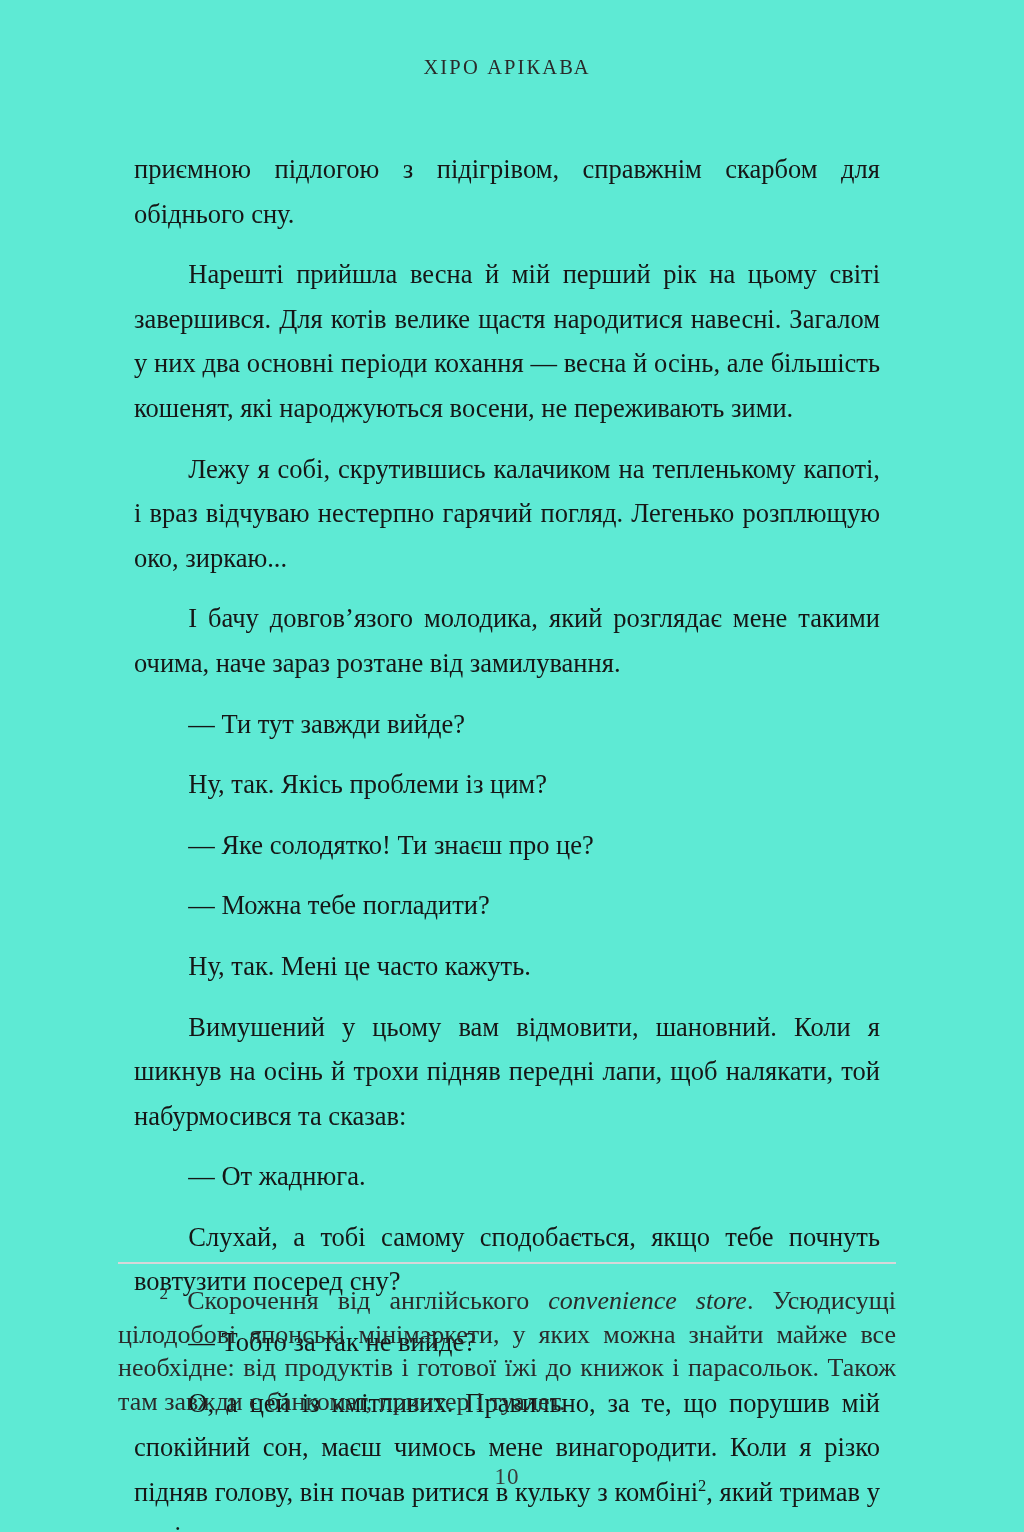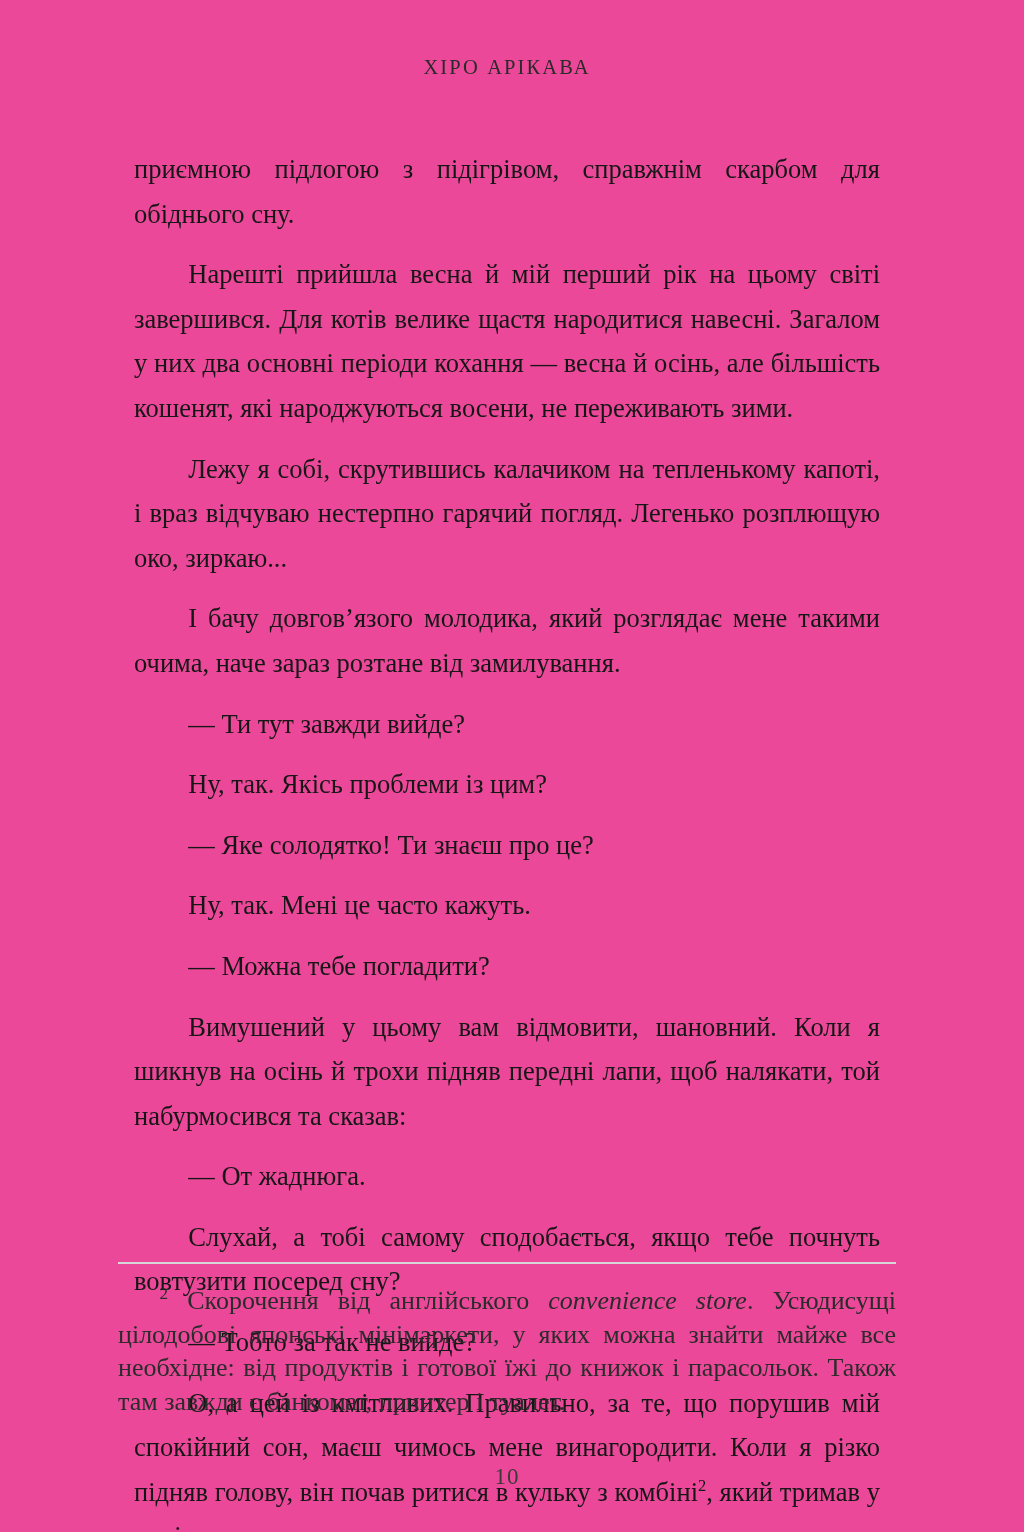--- a/index.html
+++ b/index.html
@@ -16,21 +16,21 @@
     font-family: "Liberation Serif", "DejaVu Serif", serif;
     color: #1b1b1b;
     -webkit-font-smoothing: antialiased;
   }
 
   .page {
     position: absolute;
     left: 0; top: 0;
     width: 1024px;
     height: 1532px;
-    background: #ec4899;
+    background: #5eead4;
   }
 
   
   .running-head {
     position: absolute;
     left: 118px;
     top: 56px;
     width: 778px;
     text-align: center;
     font-size: 20.5px;
@@ -128,23 +128,23 @@
     <p class="para">Лежу я собі, скрутившись калачиком на тепленькому капоті, і враз відчуваю нестерпно гарячий погляд. Легенько розплющую око, зиркаю...</p>
 
     <p class="para">І бачу довгов’язого молодика, який розглядає мене такими очима, наче зараз розтане від замилування.</p>
 
     <p class="para short">— Ти тут завжди вийде?</p>
 
     <p class="para short">Ну, так. Якісь проблеми із цим?</p>
 
     <p class="para short">— Яке солодятко! Ти знаєш про це?</p>
 
+    <p class="para short">— Можна тебе погладити?</p>
+
     <p class="para short">Ну, так. Мені це часто кажуть.</p>
-
-    <p class="para short">— Можна тебе погладити?</p>
 
     <p class="para">Вимушений у цьому вам відмовити, шановний. Коли я шикнув на осінь й трохи підняв передні лапи, щоб налякати, той набурмосився та сказав:</p>
 
     <p class="para short">— От жаднюга.</p>
 
     <p class="para">Слухай, а тобі самому сподобається, якщо тебе почнуть вовтузити посеред сну?</p>
 
     <p class="para short">— Тобто за так не вийде?</p>
 
     <p class="para"><span>О, а цей із кмітливих. Правильно, за те, що порушив мій спокійний сон, маєш чимось мене винагородити. Коли я різко підняв голову, він почав ритися в кульку з комбіні</span><sup class="fn-ref">2</sup><span>, який тримав у руці.</span></p>

